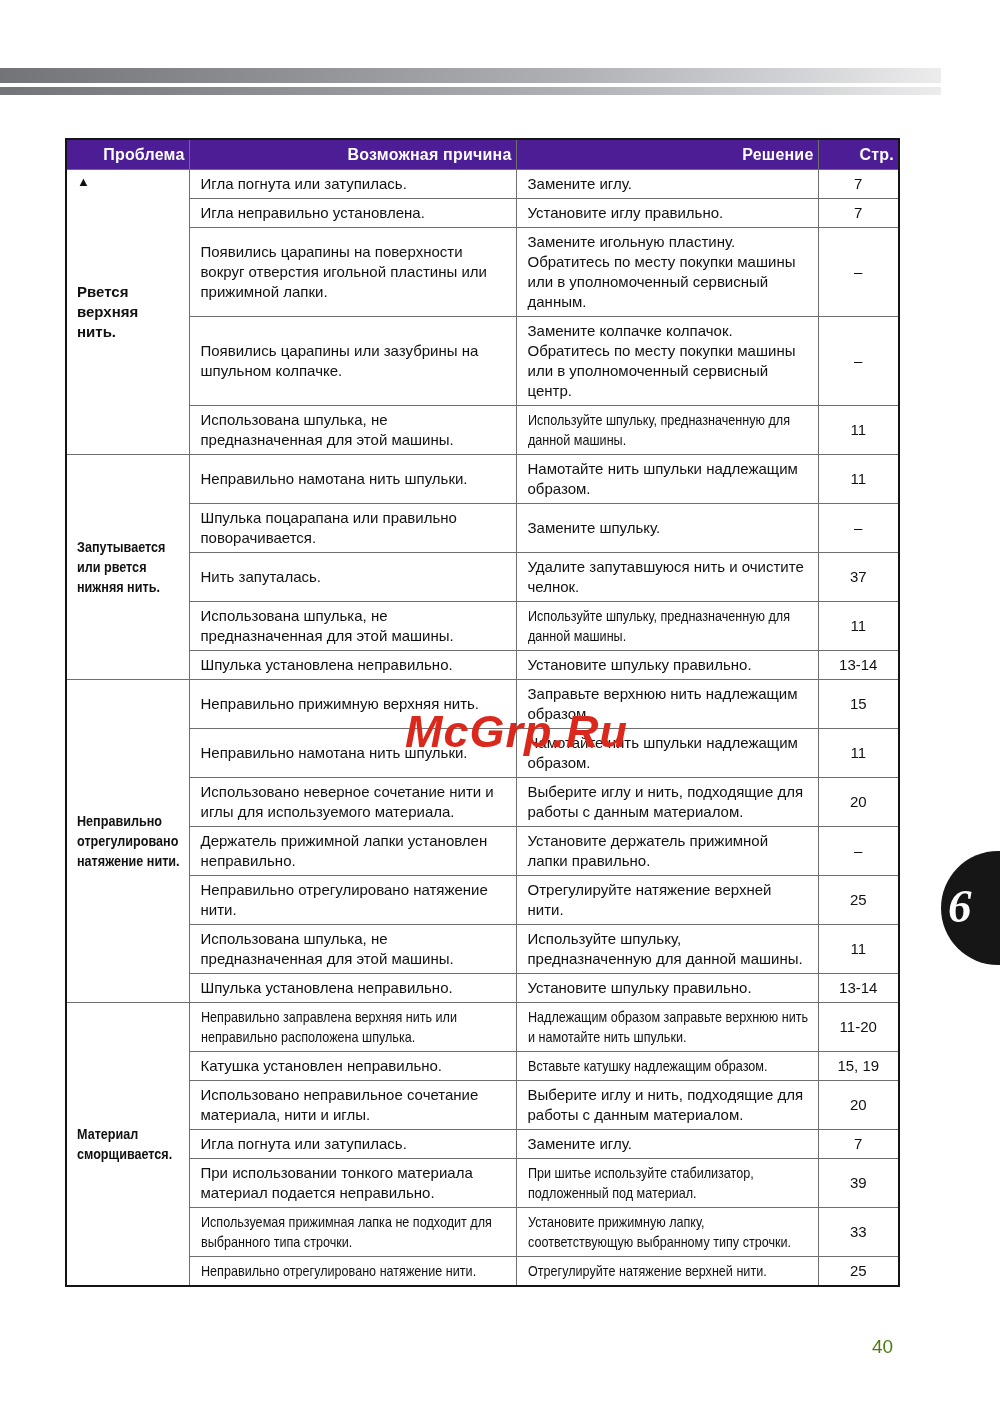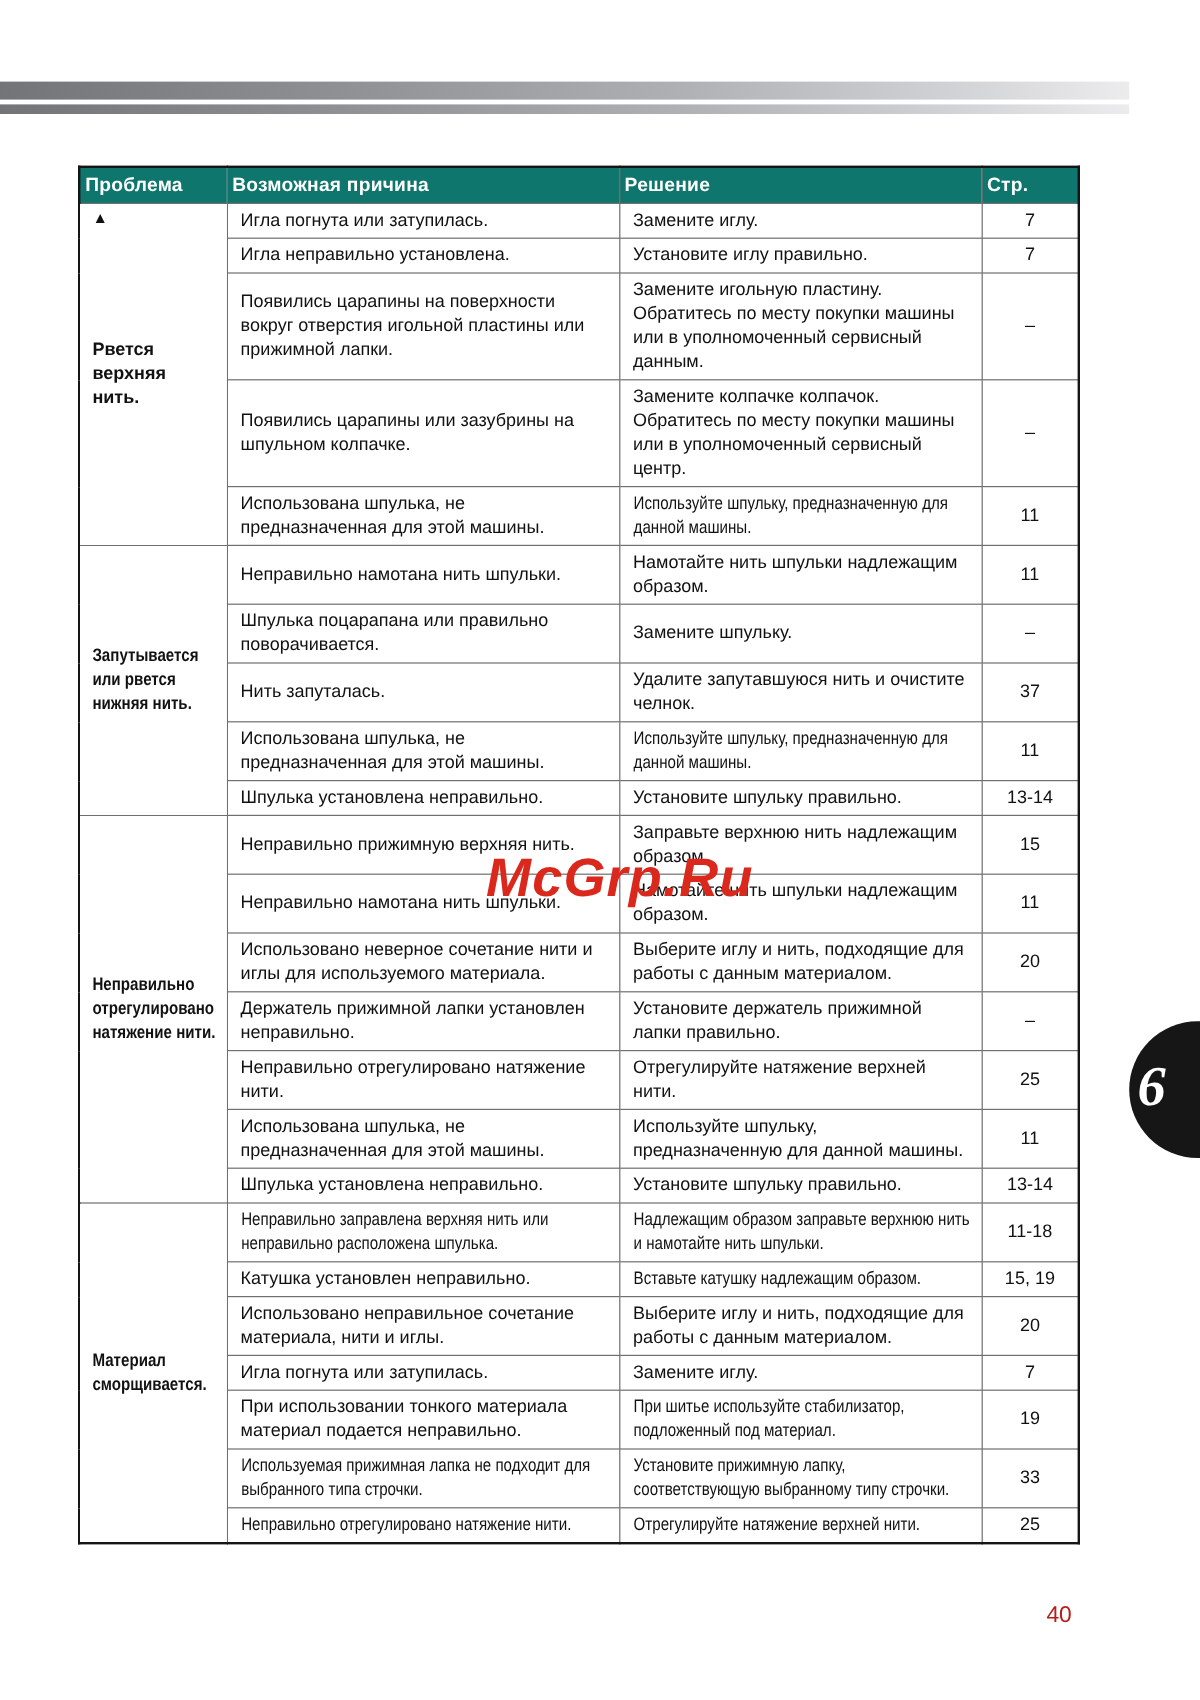--- a/index.html
+++ b/index.html
@@ -14,22 +14,22 @@
   .gbar.b2 { top:87px; height:8px; }
 
   
   table.tbl {
     position:absolute; left:65px; top:138px; width:833px;
     border-collapse:collapse; table-layout:fixed;
     border:2px solid #151515;
   }
   .tbl th, .tbl td { border:1px solid #6f6f6f; }
   .tbl th {
-    background:#0f766e; color:#ffffff; font-weight:bold; font-size:16px;
-    padding:4px 4px; height:21px; text-align:left; letter-spacing:0.2px;
+    background:#4c1d95; color:#ffffff; font-weight:bold; font-size:16px;
+    padding:4px 4px; height:21px; text-align:right; letter-spacing:0.2px;
   }
   .tbl td {
     font-size:15px; line-height:20px; padding:4px 8px 4px 11px;
     vertical-align:middle; background:#ffffff;
   }
   .tbl td.page { text-align:center; padding:4px 3px; }
   .tbl td.problem { font-weight:bold; position:relative; padding-left:10px; }
   .tbl td.problem .marker { position:absolute; top:5px; left:10px; font-size:13px; line-height:14px; }
   
   .nw { display:inline-block; width:119%; transform:scaleX(0.84); transform-origin:0 50%; }
@@ -43,21 +43,21 @@
 
   
   .tab6 { position:absolute; left:941px; top:851px; width:114px; height:114px;
     border-radius:50%; background:#161617; z-index:4; }
   .tab6 .six {
     position:absolute; left:7px; top:50%; transform:translateY(-54%);
     color:#fff; font-family:"Liberation Serif", serif; font-style:italic; font-weight:bold;
     font-size:47px; line-height:1;
   }
 
-  .pagenum { position:absolute; left:872px; top:1336px; font-size:19px; color:#b91c1c; }
+  .pagenum { position:absolute; left:872px; top:1336px; font-size:19px; color:#4d7c0f; }
 </style>
 </head>
 <body>
 
 <div class="gbar b1"></div>
 <div class="gbar b2"></div>
 
 <table class="tbl">
   <colgroup>
     <col style="width:123px">
@@ -159,41 +159,41 @@
       </tr>
       <tr>
         <td><span>Шпулька установлена неправильно.</span></td>
         <td><span>Установите шпульку правильно.</span></td>
         <td class="page">13-14</td>
       </tr>
       <tr>
         <td class="problem" rowspan="7"><span class="nw">Материал сморщивается.</span></td>
         <td><span class="nw">Неправильно заправлена верхняя нить или неправильно расположена шпулька.</span></td>
         <td><span class="nw">Надлежащим образом заправьте верхнюю нить и намотайте нить шпульки.</span></td>
-        <td class="page">11-18</td>
+        <td class="page">11-20</td>
       </tr>
       <tr>
         <td><span>Катушка установлен неправильно.</span></td>
         <td><span class="nw">Вставьте катушку надлежащим образом.</span></td>
         <td class="page">15, 19</td>
       </tr>
       <tr>
         <td><span>Использовано неправильное сочетание материала, нити и иглы.</span></td>
         <td><span>Выберите иглу и нить, подходящие для работы с данным материалом.</span></td>
         <td class="page">20</td>
       </tr>
       <tr>
         <td><span>Игла погнута или затупилась.</span></td>
         <td><span>Замените иглу.</span></td>
         <td class="page">7</td>
       </tr>
       <tr>
         <td><span>При использовании тонкого материала материал подается неправильно.</span></td>
         <td><span class="nw">При шитье используйте стабилизатор, подложенный под материал.</span></td>
-        <td class="page">19</td>
+        <td class="page">39</td>
       </tr>
       <tr>
         <td><span class="nw">Используемая прижимная лапка не подходит для выбранного типа строчки.</span></td>
         <td><span class="nw">Установите прижимную лапку, соответствующую выбранному типу строчки.</span></td>
         <td class="page">33</td>
       </tr>
       <tr>
         <td><span class="nw">Неправильно отрегулировано натяжение нити.</span></td>
         <td><span class="nw">Отрегулируйте натяжение верхней нити.</span></td>
         <td class="page">25</td>

